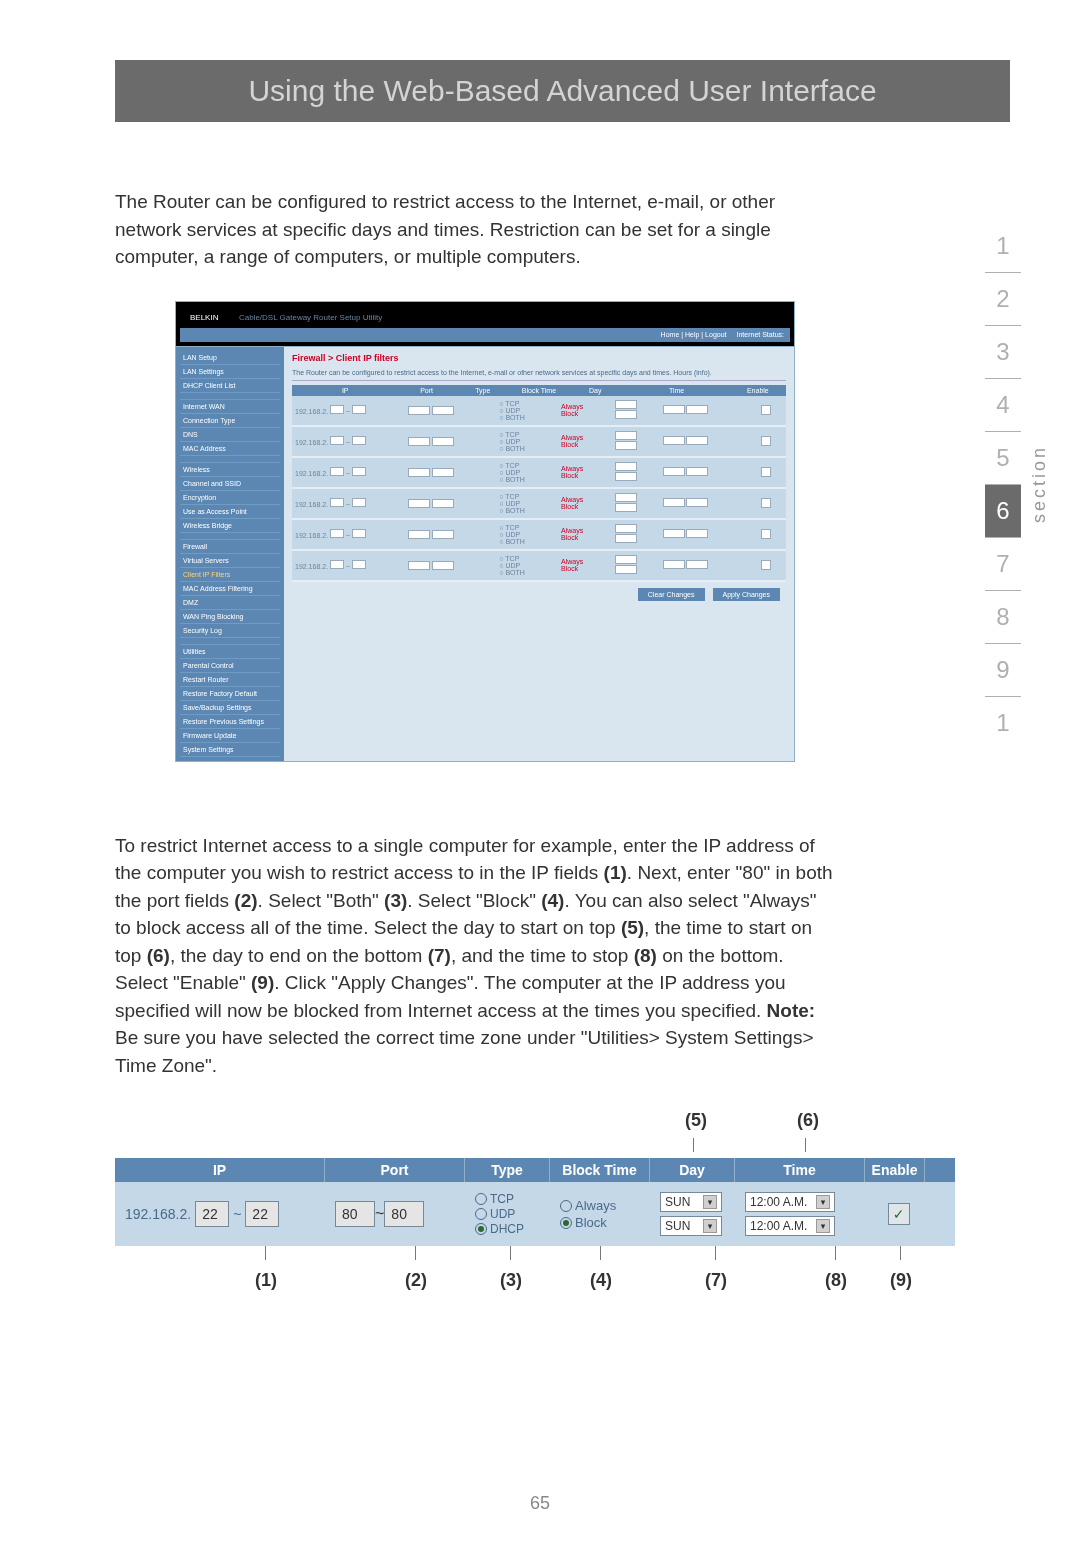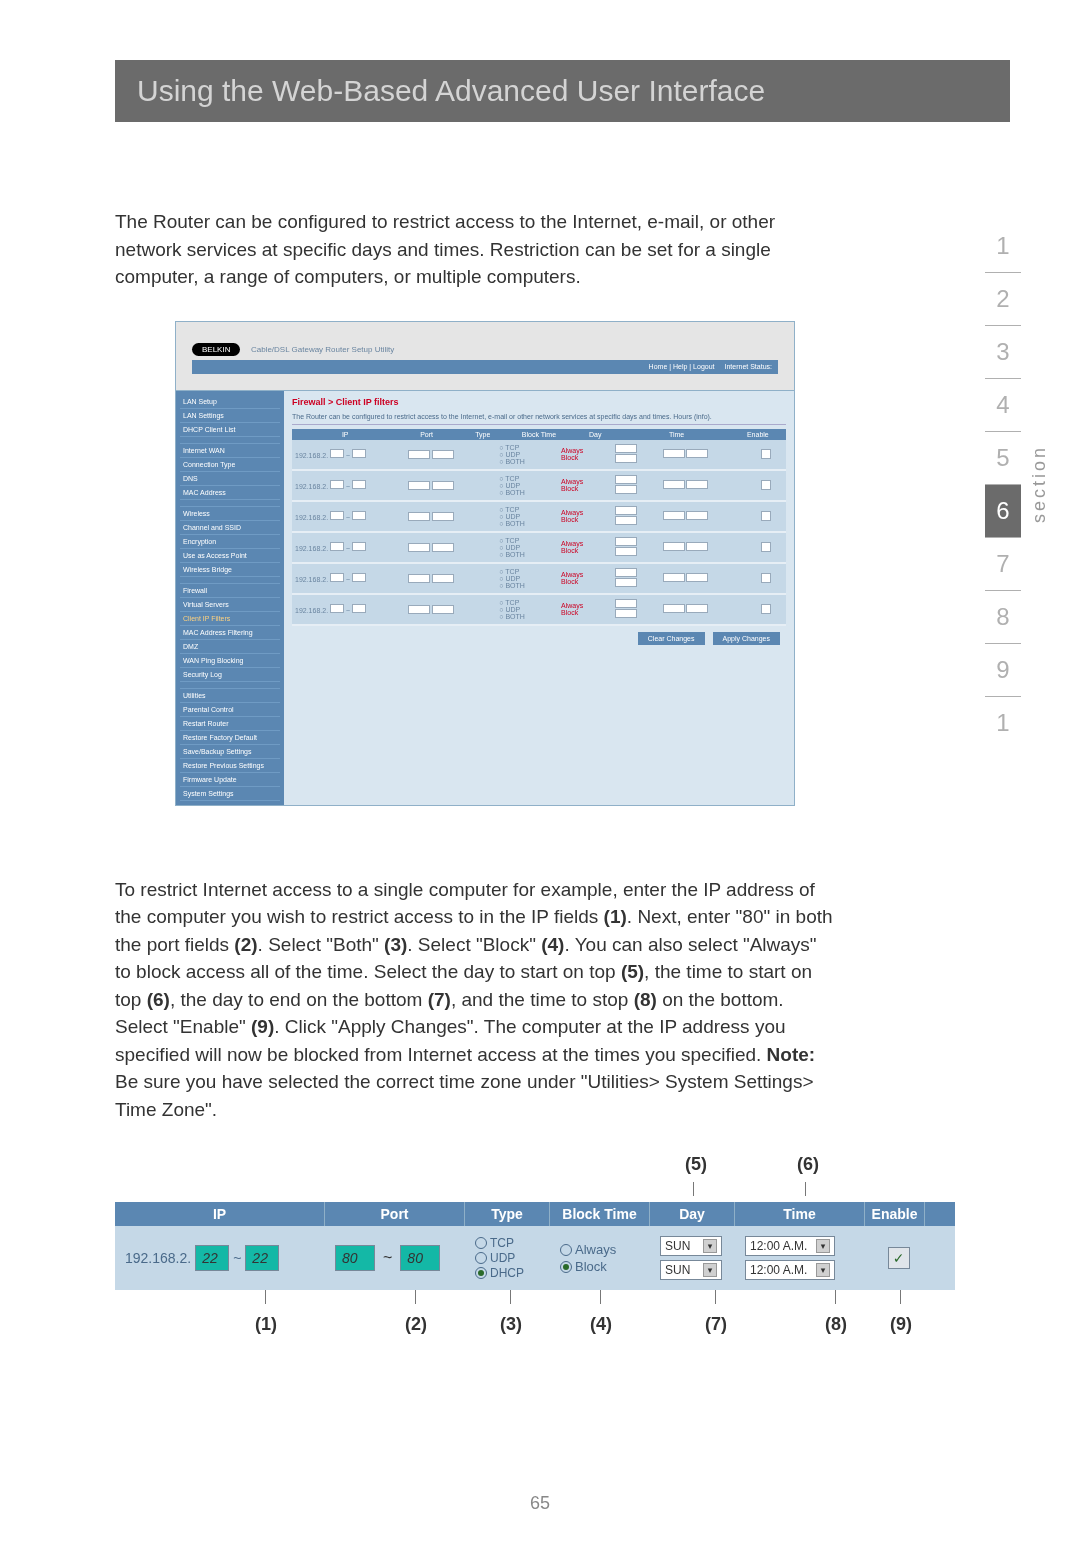--- a/index.html
+++ b/index.html
@@ -1,22 +1,22 @@
 <!DOCTYPE html>
 <html><head>
   <meta charset="utf-8">
   <style>
     * { box-sizing: border-box; margin: 0; padding: 0; }
     body { width: 1080px; height: 1542px; background: #fff; font-family: Arial, Helvetica, sans-serif; color: #333; position: relative; }
     .page { padding: 60px 70px 0 115px; }
-    .header-bar { background: #6b6b6b; color: #d4d4d4; padding: 14px 22px; font-size: 30px; font-weight: 300; letter-spacing: 0px; margin-bottom: 86px; }
+    .header-bar { background: #6b6b6b; color: #d4d4d4; padding: 14px 22px; font-size: 30px; font-weight: 300; letter-spacing: 0px; margin-bottom: 66px; text-align: center; }
     .section-heading { color: #4a7cb0; font-weight: bold; font-size: 19px; margin-bottom: 6px; }
     .intro-text { font-size: 19px; line-height: 1.45; color: #333; max-width: 720px; }
     .screenshot { margin: 30px 0 70px 60px; width: 620px; }
-    .ss-top { background: #e5e5e5; border: 1px solid #8fb0c8; padding: 16px; }
+    .ss-top { background: #000000; border: 1px solid #8fb0c8; padding: 4px; }
     .ss-brand { background: #000; color: #fff; font-size: 8px; padding: 2px 10px; display: inline-block; border-radius: 8px; }
     .ss-crumbs { font-size: 8px; color: #6a85a0; display: inline-block; margin-left: 6px; }
     .ss-bar { background: #5b87b2; height: 14px; margin-top: 4px; display: flex; justify-content: flex-end; align-items: center; padding-right: 6px; gap: 10px; }
     .ss-bar span { color: #fff; font-size: 7px; }
     .ss-body { display: flex; background: #d9e6f0; border: 1px solid #8fb0c8; border-top: none; }
     .ss-nav { width: 108px; background: #5b87b2; color: #fff; font-size: 7px; padding: 4px 4px; }
     .ss-nav div { padding: 3px 3px; border-bottom: 1px solid #6f9bc4; }
     .ss-nav .hl { color: #ffd27f; }
     .ss-main { flex: 1; padding: 6px 8px; }
     .ss-title { color: #c02; font-size: 9px; font-weight: bold; margin-bottom: 6px; }
@@ -41,27 +41,27 @@
     .body-text { font-size: 19px; line-height: 1.45; max-width: 720px; }
     .body-text b { font-weight: bold; }
     .figure2 { margin: 30px 0 0 0; width: 840px; }
     .fig2-labels { display: flex; font-size: 18px; color: #333; font-weight: bold; }
     .fig2-labels span { text-align: center; }
     .fig2-head { display: flex; background: #5b87b2; color: #fff; font-size: 14px; font-weight: bold; }
     .fig2-head div { padding: 4px 6px; text-align: center; border-right: 1px solid #8fb0c8; }
     .fig2-row { display: flex; background: #c5d8e7; align-items: center; padding: 10px 6px; }
     .fig2-row > div { padding: 0 4px; }
     .f2-ip { width: 210px; display: flex; align-items: center; gap: 4px; font-size: 14px; color: #4a6a8a; }
-    .f2-port { width: 140px; display: flex; gap: 8px; }
+    .f2-port { width: 140px; display: flex; gap: 0; }
     .f2-type { width: 85px; font-size: 12px; color: #4a6a8a; display: flex; flex-direction: column; gap: 1px; }
     .f2-bt { width: 100px; font-size: 13px; color: #4a6a8a; display: flex; flex-direction: column; gap: 2px; }
     .f2-day { width: 85px; display: flex; flex-direction: column; gap: 4px; }
     .f2-time { width: 130px; display: flex; flex-direction: column; gap: 4px; }
     .f2-en { width: 55px; text-align: center; }
-    .inp { background: #14b8a6; border: 1px solid #789; padding: 4px 6px; font-size: 14px; color: #333; font-style: italic; }
+    .inp { background: #e5e5e5; border: 1px solid #789; padding: 4px 6px; font-size: 14px; color: #333; }
     .inp-sm { width: 34px; }
     .inp-md { width: 40px; }
     .radio { display: inline-block; width: 12px; height: 12px; border: 1.5px solid #4a6a8a; border-radius: 50%; margin-right: 3px; vertical-align: middle; position: relative; }
     .radio.sel::after { content: ''; position: absolute; width: 6px; height: 6px; background: #2a6a2a; border-radius: 50%; top: 1.5px; left: 1.5px; }
     .sel-box { background: #fff; border: 1px solid #789; padding: 2px 4px; font-size: 12px; display: flex; align-items: center; justify-content: space-between; width: 62px; }
     .sel-box2 { width: 90px; }
     .dd { width: 14px; height: 14px; background: #d0d0d0; border: 1px solid #999; display: inline-flex; align-items: center; justify-content: center; font-size: 9px; }
     .chk2 { width: 22px; height: 22px; background: #e0e5ea; border: 1px solid #789; display: inline-flex; align-items: center; justify-content: center; font-size: 14px; color: #2a6a2a; }
     .connectors { position: relative; height: 20px; }
     .vline { position: absolute; width: 1px; height: 14px; background: #777; top: 0; }

